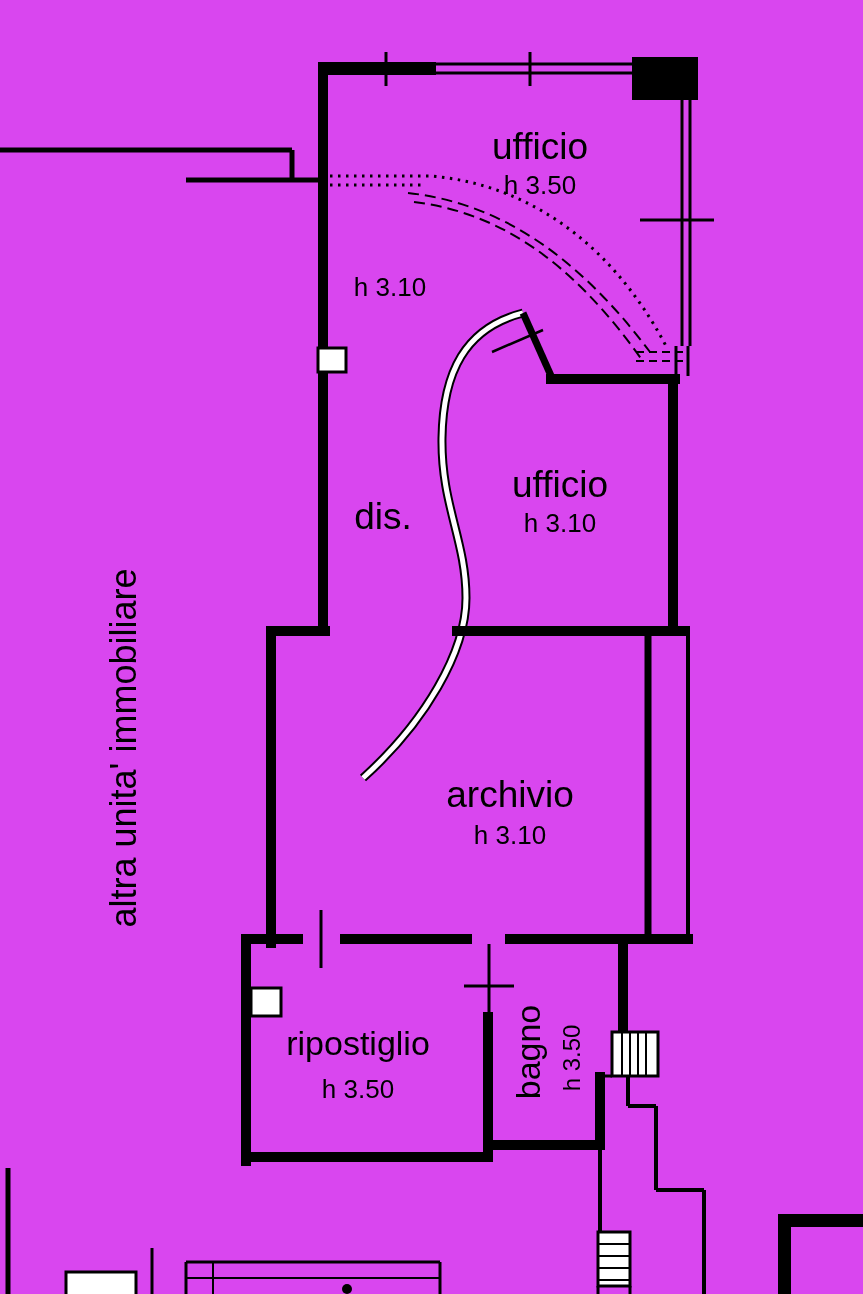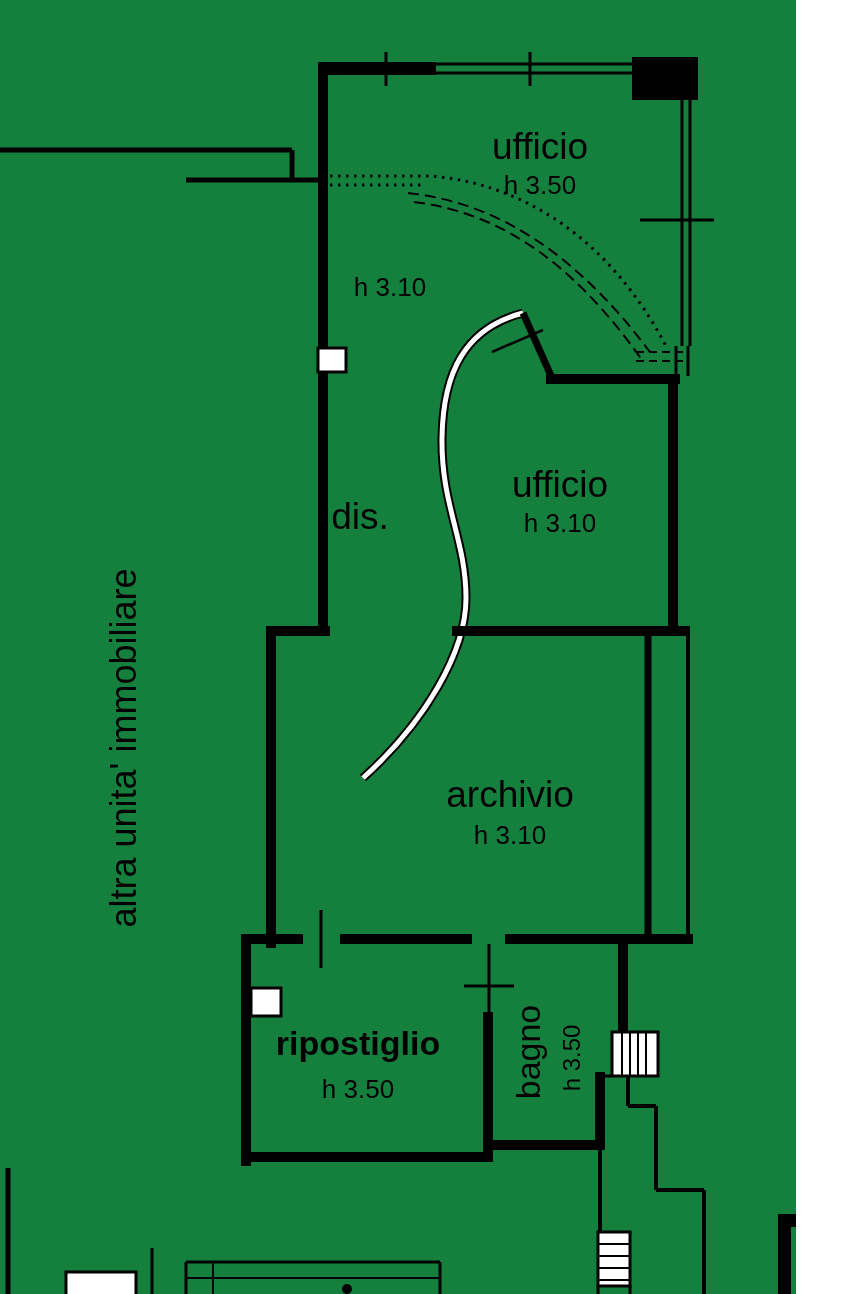--- a/index.html
+++ b/index.html
@@ -2,23 +2,23 @@
 <html><head>
 <meta charset="utf-8">
 <style>
   html, body {
     margin: 0;
     padding: 0;
     background: #ffffff;
   }
   .plan {
     position: relative;
-    width: 796px;
+    width: 863px;
     height: 1294px;
-    background: #15803d;
+    background: #d946ef;
     font-family: "Liberation Sans", sans-serif;
     color: #000000;
     overflow: hidden;
   }
   .plan svg {
     position: absolute;
     left: 0;
     top: 0;
   }
   .label {
@@ -147,29 +147,29 @@
       <rect x="778" y="1214" width="85" height="13"></rect>
       <rect x="778" y="1214" width="13" height="80"></rect>
     </g>
   </svg>
 
   <div class="label room-name" style="left:440px; top:128px; width:200px;">ufficio</div>
   <div class="label room-height" style="left:440px; top:172px; width:200px;">h 3.50</div>
 
   <div class="label room-height" style="left:330px; top:274px; width:120px;">h 3.10</div>
 
-  <div class="label room-name" style="left:315px; top:498px; width:90px;">dis.</div>
+  <div class="label room-name" style="left:338px; top:498px; width:90px;">dis.</div>
 
   <div class="label room-name" style="left:475px; top:466px; width:170px;">ufficio</div>
   <div class="label room-height" style="left:475px; top:510px; width:170px;">h 3.10</div>
 
   <div class="label room-name" style="left:415px; top:776px; width:190px;">archivio</div>
   <div class="label room-height" style="left:415px; top:822px; width:190px;">h 3.10</div>
 
-  <div class="label room-name" style="left:258px; top:1026px; width:200px; font-size:34px;font-weight:bold;">ripostiglio</div>
+  <div class="label room-name" style="left:258px; top:1026px; width:200px; font-size:34px;">ripostiglio</div>
   <div class="label room-height" style="left:258px; top:1076px; width:200px;">h 3.50</div>
 
   <div class="label room-name rot" style="left:529px; top:1052px; font-size:34px;">bagno</div>
   <div class="label room-height rot" style="left:572px; top:1058px; font-size:24px;">h 3.50</div>
 
 
   <div class="label room-name rot" style="left:124px; top:748px; font-size:36px;">altra unita' immobiliare</div>
 
 </div>
 

